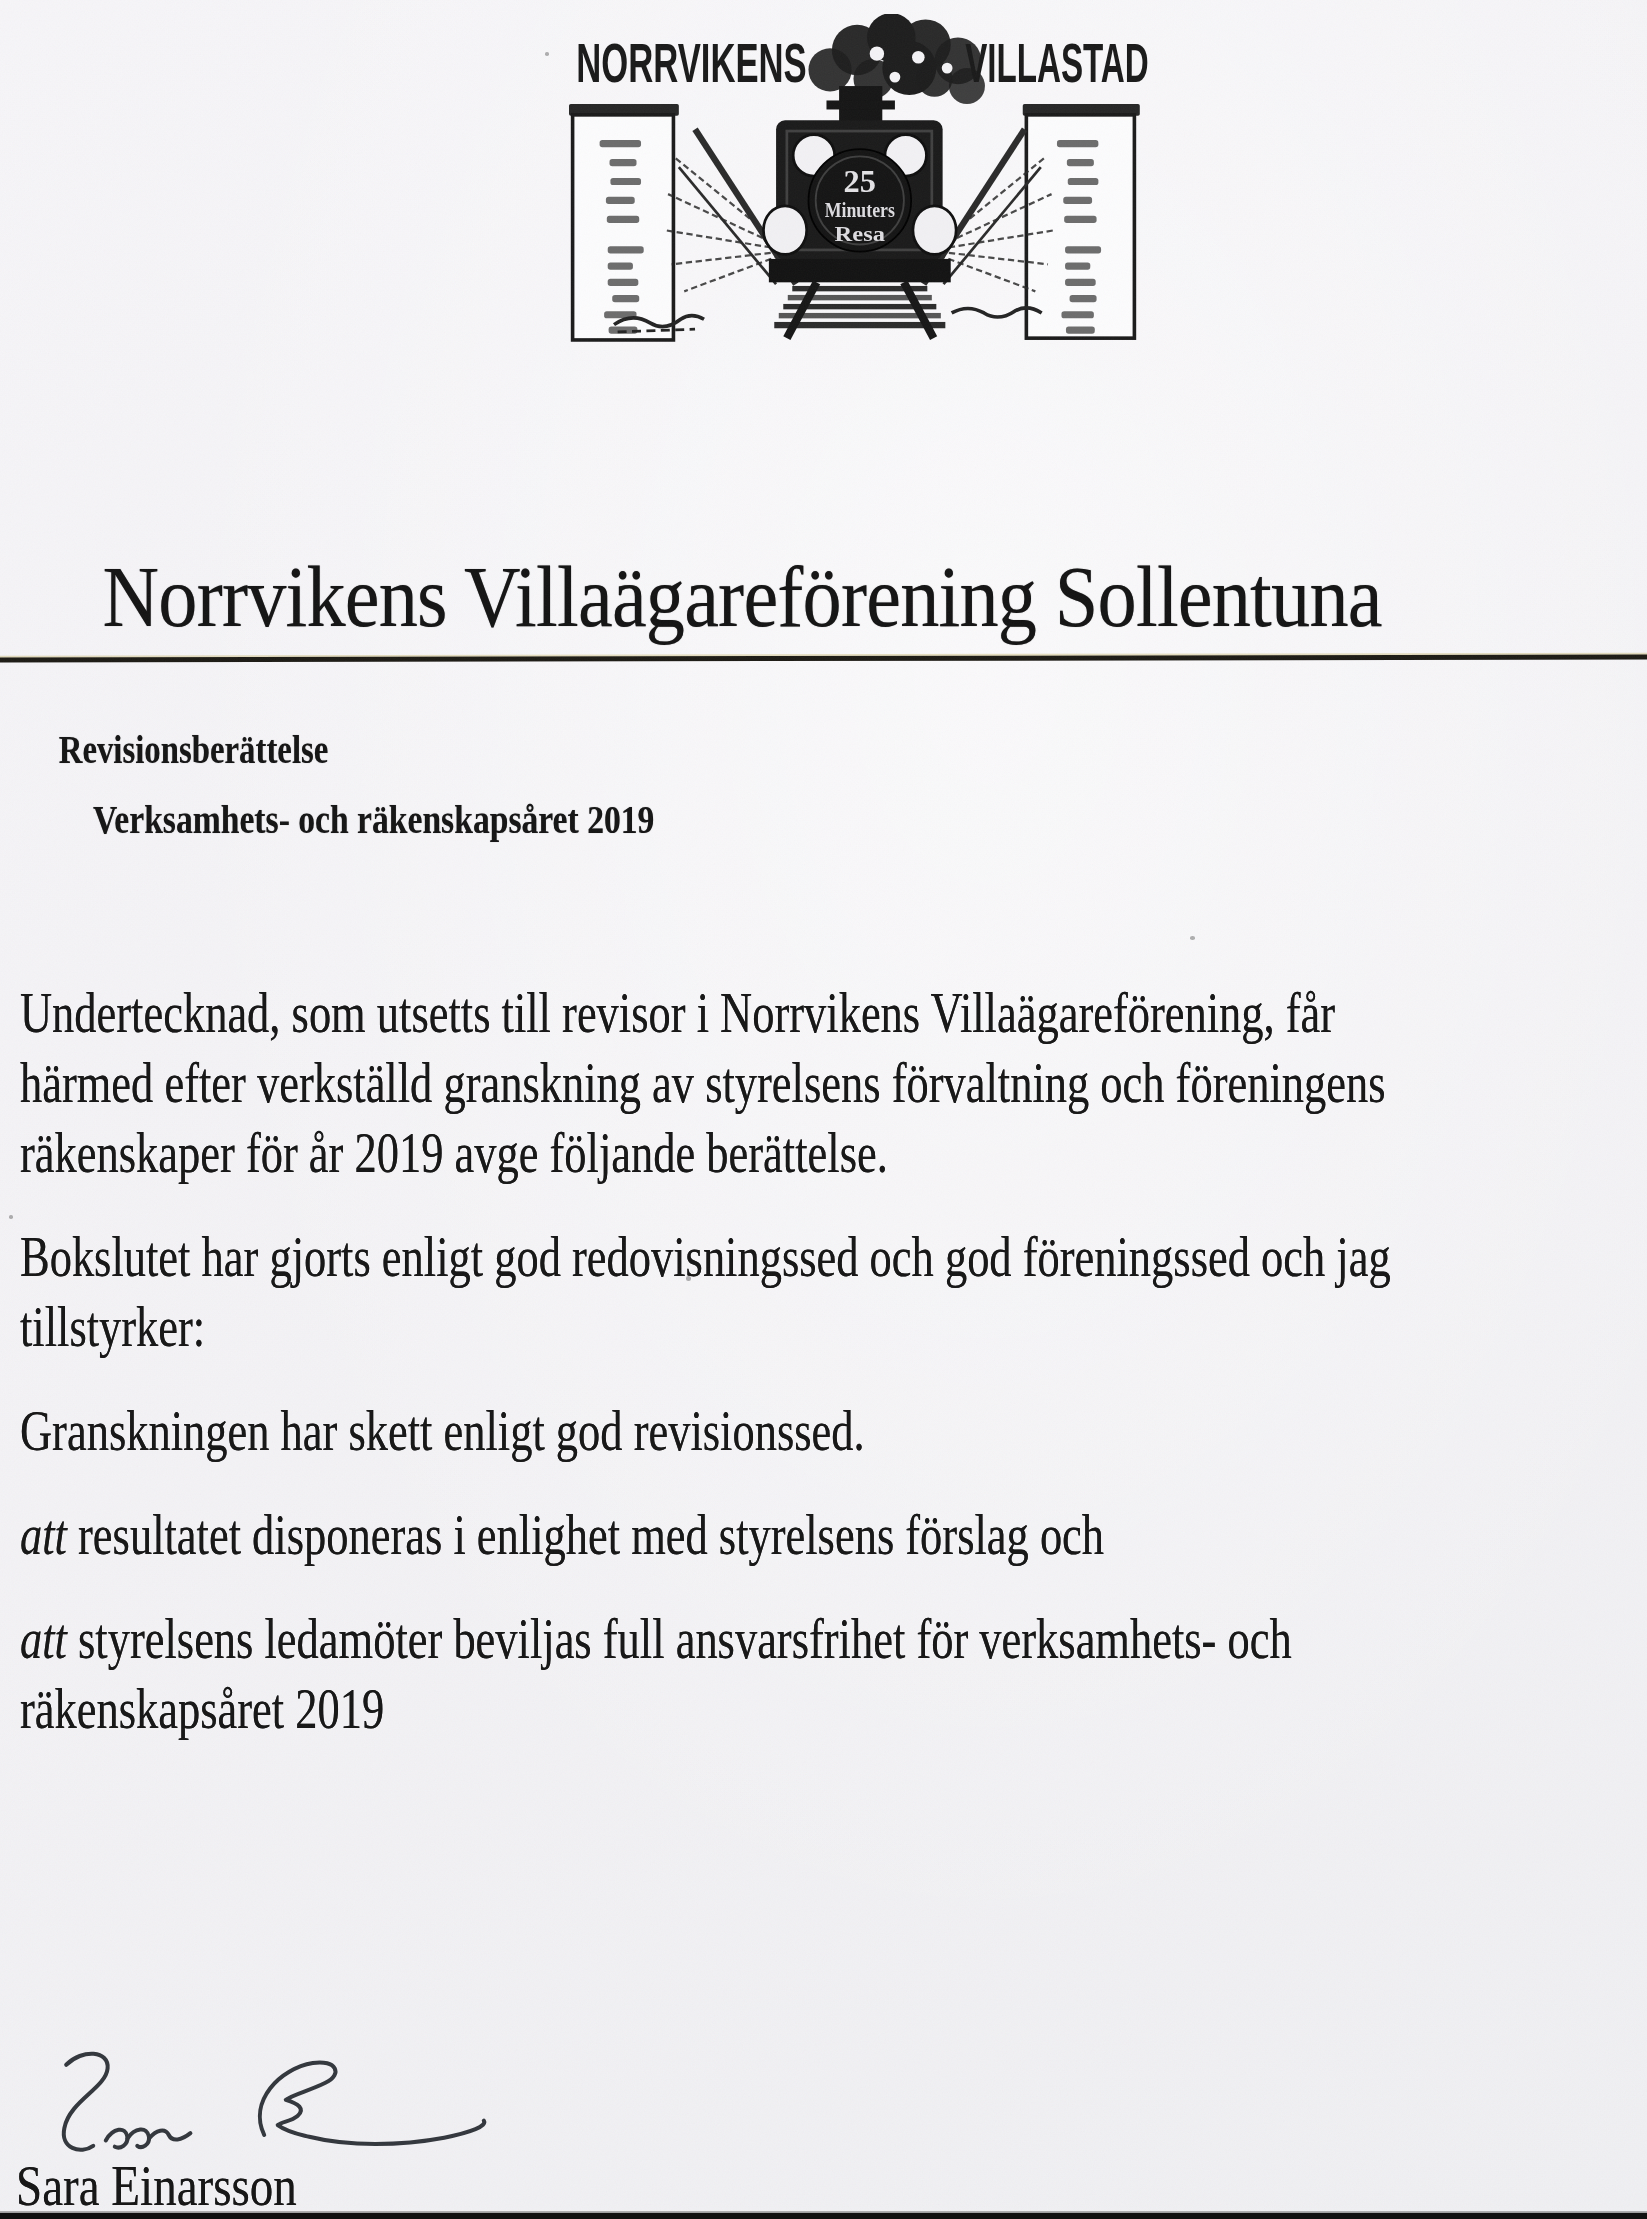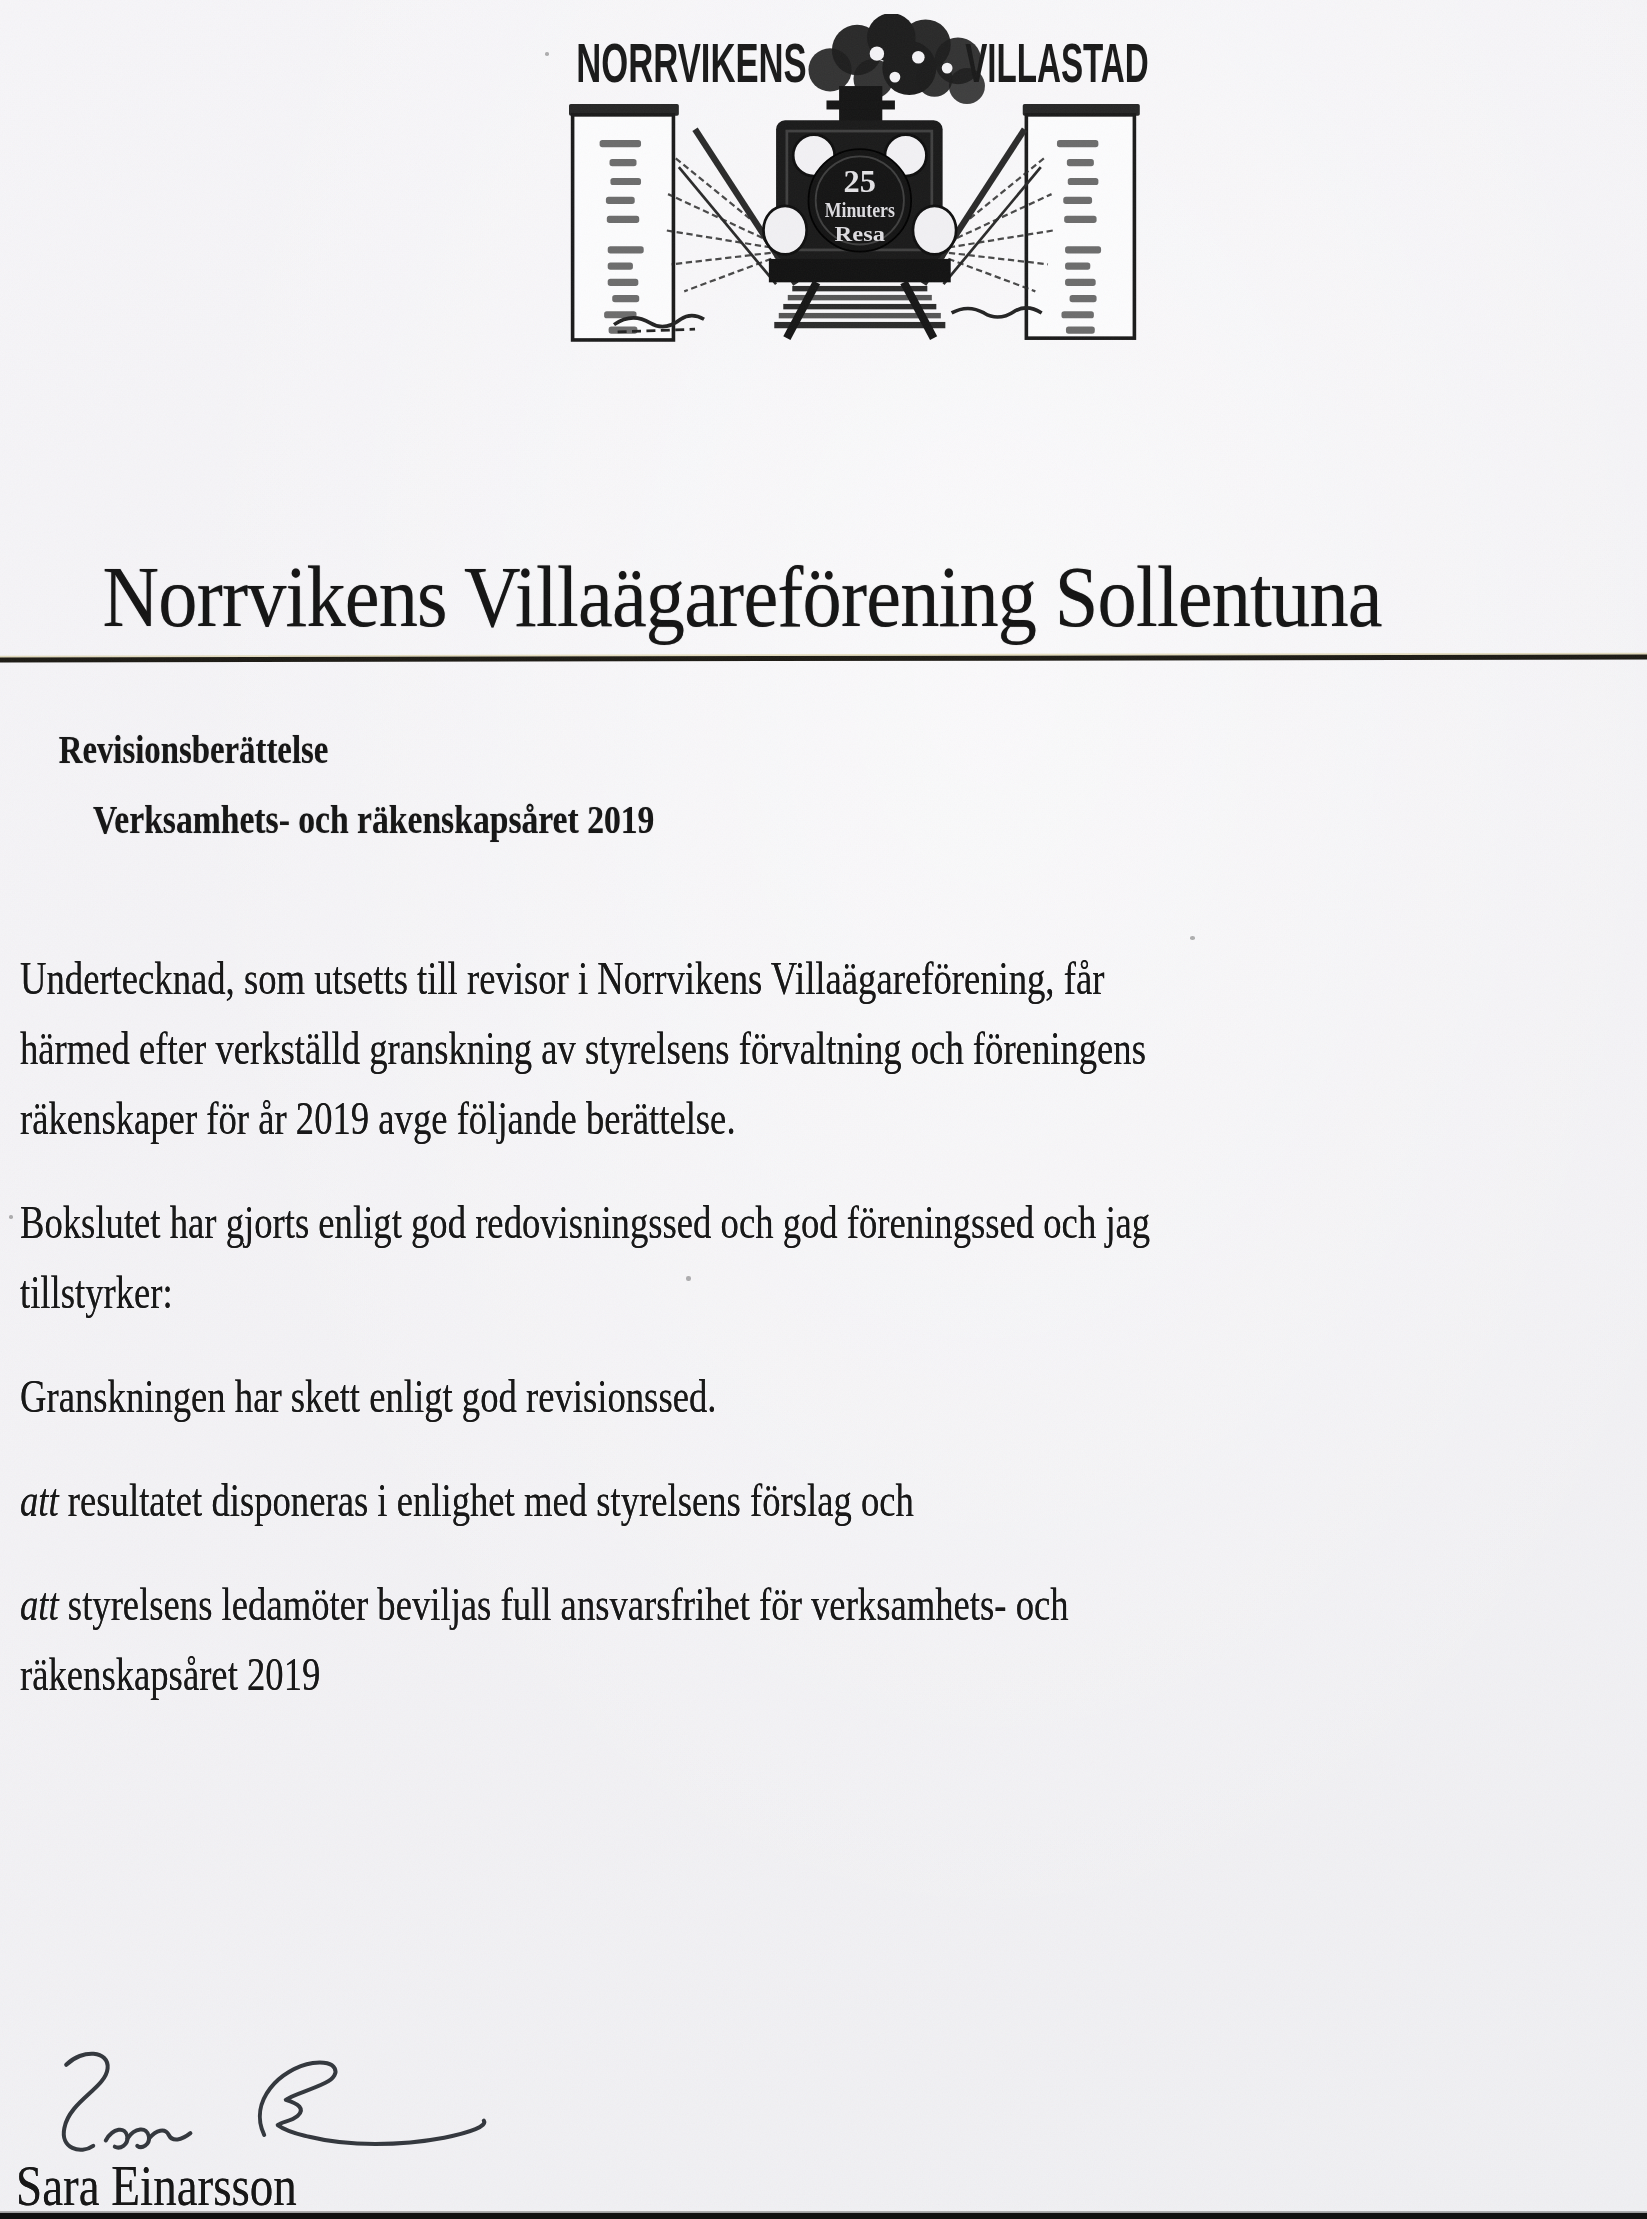--- a/index.html
+++ b/index.html
@@ -30,22 +30,22 @@
              font-size:41px; line-height:1.2; color:#141414;
              text-shadow:0 0 0.9px rgba(10,10,10,.5); }
   .h1 { top:725px; }
   .h2 { top:795px; }
   .h1 .squeeze { display:inline-block; transform:translateX(25px) scaleX(0.80);
                  transform-origin:center; white-space:nowrap; }
   .h2 .squeeze { display:inline-block; transform:translateX(31.5px) scaleX(0.82);
                  transform-origin:center; white-space:nowrap; }
 
   
-  .body-text { position:absolute; top:943px; left:20px; width:1620px;
-               font-size:47px; color:#151515; text-shadow:0 0 0.5px rgba(15,15,15,.8); }
+  .body-text { position:absolute; top:978px; left:20px; width:1620px;
+               font-size:57px; color:#151515; text-shadow:0 0 0.5px rgba(15,15,15,.8); }
   .para { margin:0 0 34px 0; }
   .pline { line-height:70px; white-space:nowrap; transform:scaleX(0.78);
            transform-origin:0 50%; }
   .pline em { font-style:italic; }
 
   
   .signature-svg { position:absolute; left:22.5px; top:2045px; width:504px; height:144px; }
   .sig-name { position:absolute; left:16px; top:2158px; font-size:56px; line-height:1;
               color:#141414; white-space:nowrap; transform:scaleX(0.84);
               transform-origin:0 50%; text-shadow:0 0 0.5px rgba(15,15,15,.8); }

